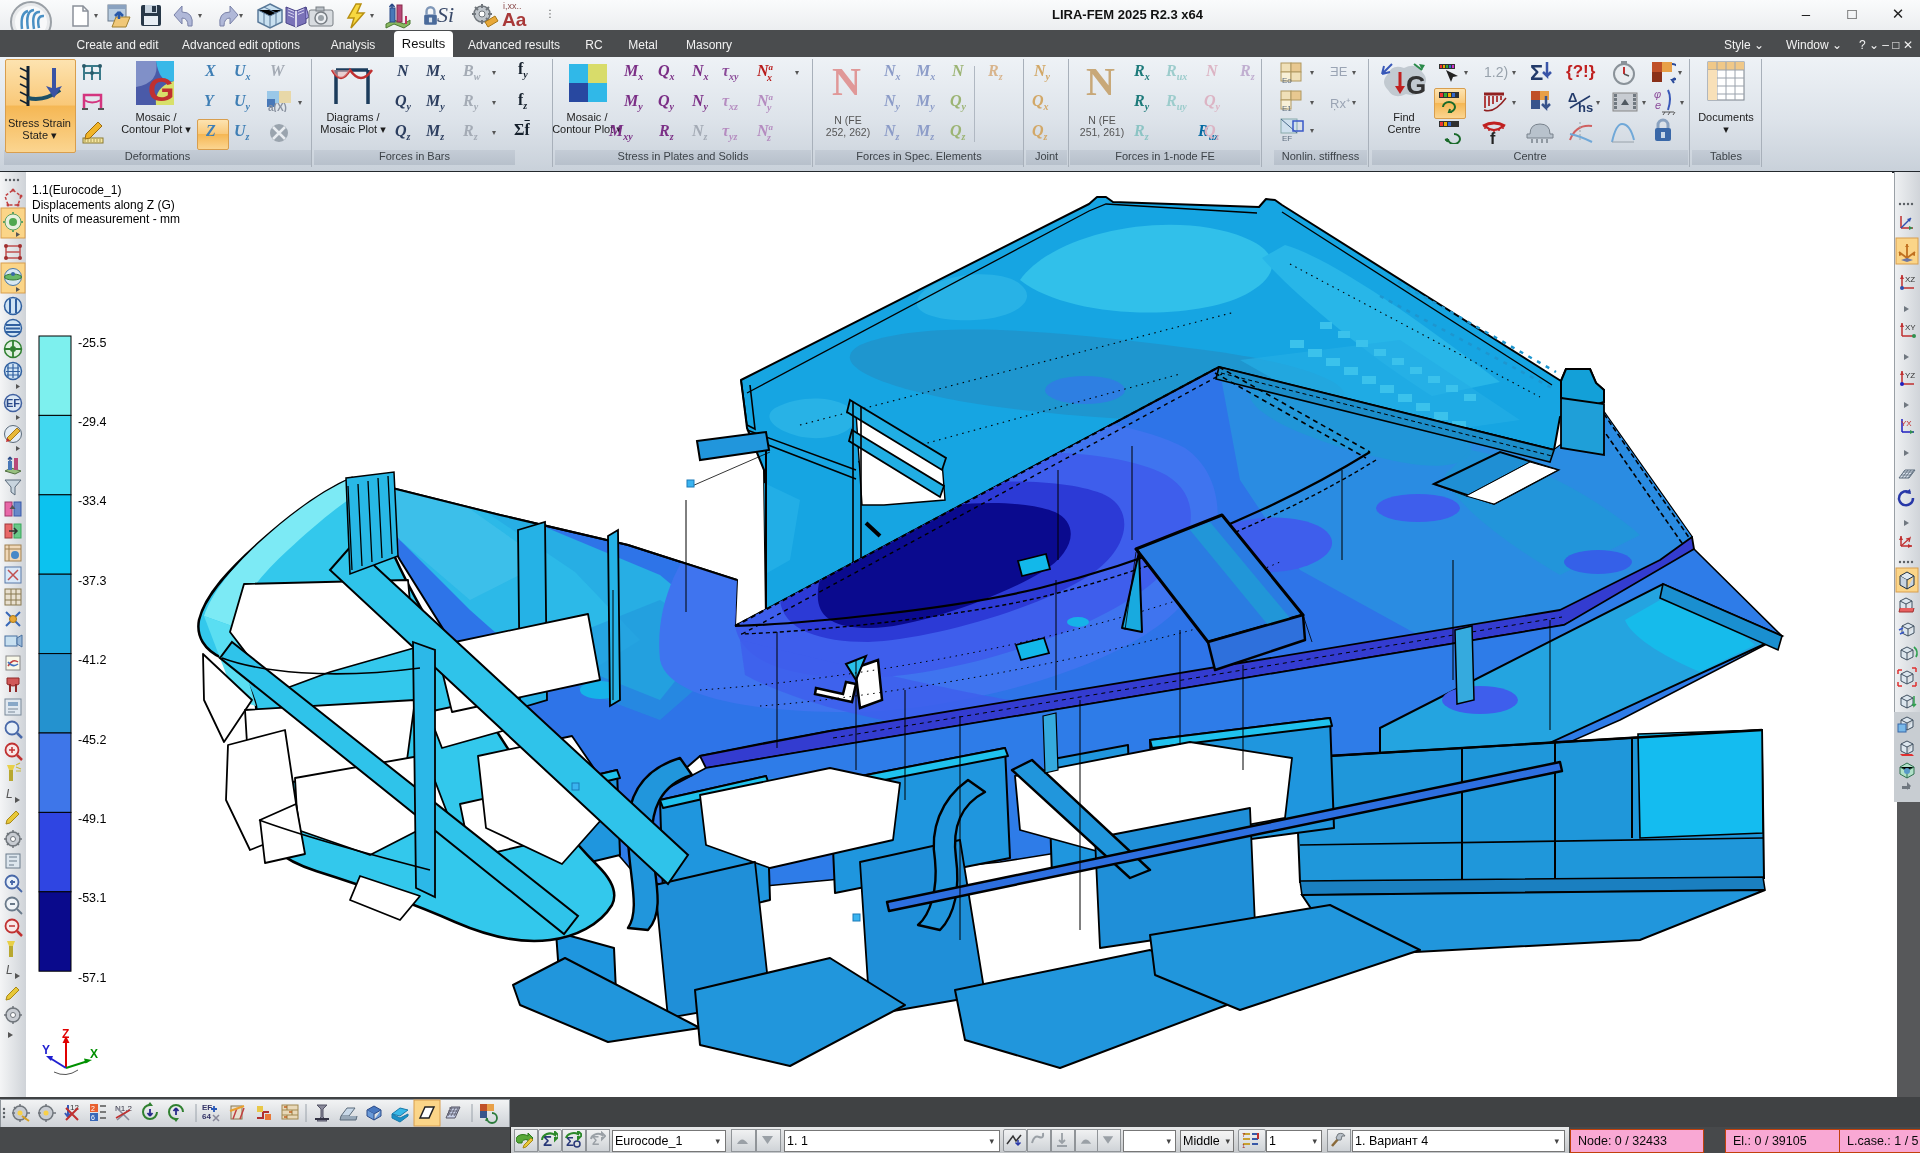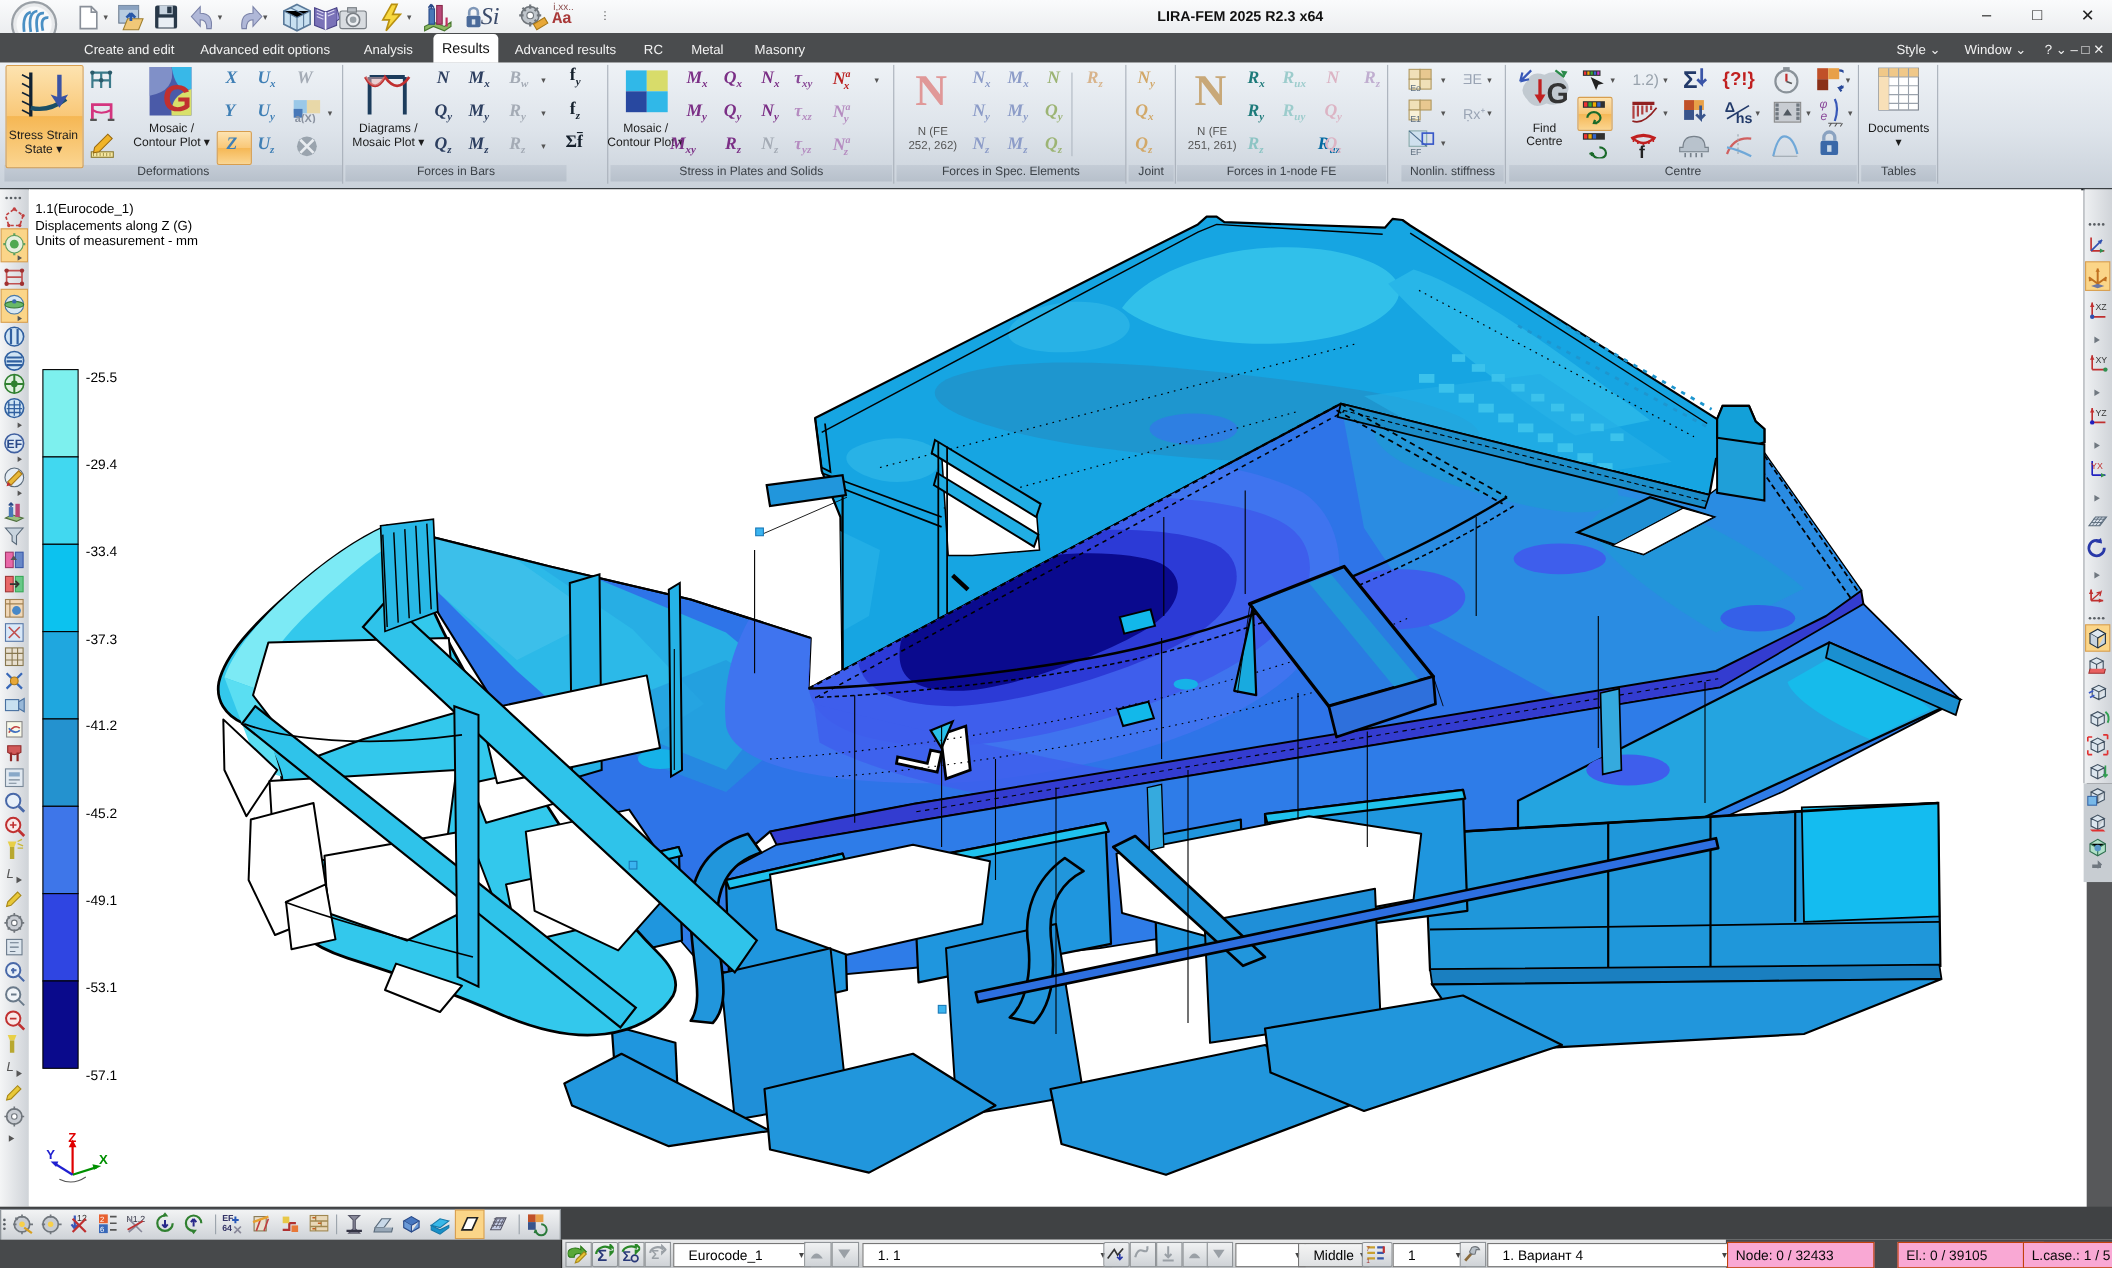--- a/index.html
+++ b/index.html
@@ -19,21 +19,21 @@
 .dis{color:#a4abb5;}
 .drop{position:absolute;font-size:8px;color:#555;}
 #lefttb{left:0;top:172px;width:26px;height:925px;background:linear-gradient(90deg,#f4f5f6,#cfd3d8);border-right:1px solid #9aa0a6;}
 #viewport{left:26px;top:172px;width:1866px;height:925px;background:#fff;}
 #righttb{left:1894px;top:172px;width:26px;height:540px;background:linear-gradient(90deg,#eef0f2,#cfd3d8);border-left:1px solid #9aa0a6;}
 #rightdark{left:1897px;top:712px;width:23px;height:405px;background:#57585a;}
 #botbar{left:0;top:1097px;width:1920px;height:30px;background:#404244;}
 #bottb{left:0;top:1099px;width:508px;height:28px;background:linear-gradient(#f2f3f4,#cdd1d6);border:1px solid #8f959b;}
 #statusbar{left:0;top:1127px;width:1920px;height:26px;background:#47494b;}
 .sbox{position:absolute;top:1129px;height:22px;background:#f9a8d4;border:1px solid #c2410c;font-size:12.5px;color:#0a0a0a;padding-left:7px;line-height:22px;}
-.scombo{position:absolute;background:#fff;border:1px solid #777;height:20px;font-size:12.5px;color:#000;padding-left:13px;line-height:20px;}
+.scombo{position:absolute;background:#fff;border:1px solid #777;height:20px;font-size:12.5px;color:#000;padding-left:2px;line-height:20px;}
 .sctrl{position:absolute;top:1128px;height:24px;background:linear-gradient(#f0f1f2,#cfd3d7);border:1px solid #909498;}
 .icon{position:absolute;}
 text{font-family:"Liberation Sans",sans-serif;}
 </style></head>
 <body>
 <div class="abs" id="titlebar"></div>
 <div class="abs" id="title" style="left:1052px;">LIRA-FEM 2025 R2.3 x64</div>
 <div class="abs winbtn" style="left:1791px;">–</div>
 <div class="abs winbtn" style="left:1837px;">□</div>
 <div class="abs winbtn" style="left:1883px;">✕</div>
@@ -102,21 +102,21 @@
     <rect x="10" y="15" width="4" height="6" fill="#d8e2ec"></rect>
   </svg>
 <div class="abs" style="left:437px;top:2px;font-size:22px;font-style:italic;color:#3a4a6a;font-family:'Liberation Serif',serif;">Si</div>
 <svg class="abs" style="left:471px;top:2px;" width="28" height="28" viewBox="0 0 28 28">
     <circle cx="11" cy="12" r="8" fill="#c0c6cc" stroke="#70767c" stroke-width="1.5"></circle>
     <circle cx="11" cy="12" r="3" fill="#fff" stroke="#70767c"></circle>
     <path d="M11 2 v4 M11 18 v4 M1 12 h4 M17 12 h4 M4 5 l3 3 M15 16 l3 3 M18 5 l-3 3" stroke="#70767c" stroke-width="2"></path>
     <path d="M14 20 L24 14 l3 5 L17 25 z" fill="#e8a838" stroke="#a87818"></path>
   </svg>
 <div class="abs" style="left:503px;top:1px;font-size:9px;color:#8a4a4a;">i,xx..</div>
-<div class="abs" style="left:502px;top:9px;font-size:15px;font-weight:bold;color:#a83838;font-family:Liberation Mono, monospace;">Aa</div>
+<div class="abs" style="left:502px;top:9px;font-size:19px;font-weight:bold;color:#a83838;font-family:Liberation Sans, sans-serif;">Aa</div>
 <div class="abs" style="left:545px;top:8px;font-size:10px;color:#555;">⋮</div>
 <div class="abs" id="tabbar"></div>
 <div class="abs tab" style="left:70px;width:95px;">Create and edit</div>
 <div class="abs tab" style="left:180px;width:122px;">Advanced edit options</div>
 <div class="abs tab" style="left:330px;width:46px;">Analysis</div>
 <div class="abs" id="activetab">Results</div>
 <div class="abs tab" style="left:468px;width:90px;">Advanced results</div>
 <div class="abs tab" style="left:585px;width:18px;">RC</div>
 <div class="abs tab" style="left:626px;width:34px;">Metal</div>
 <div class="abs tab" style="left:685px;width:48px;">Masonry</div>

